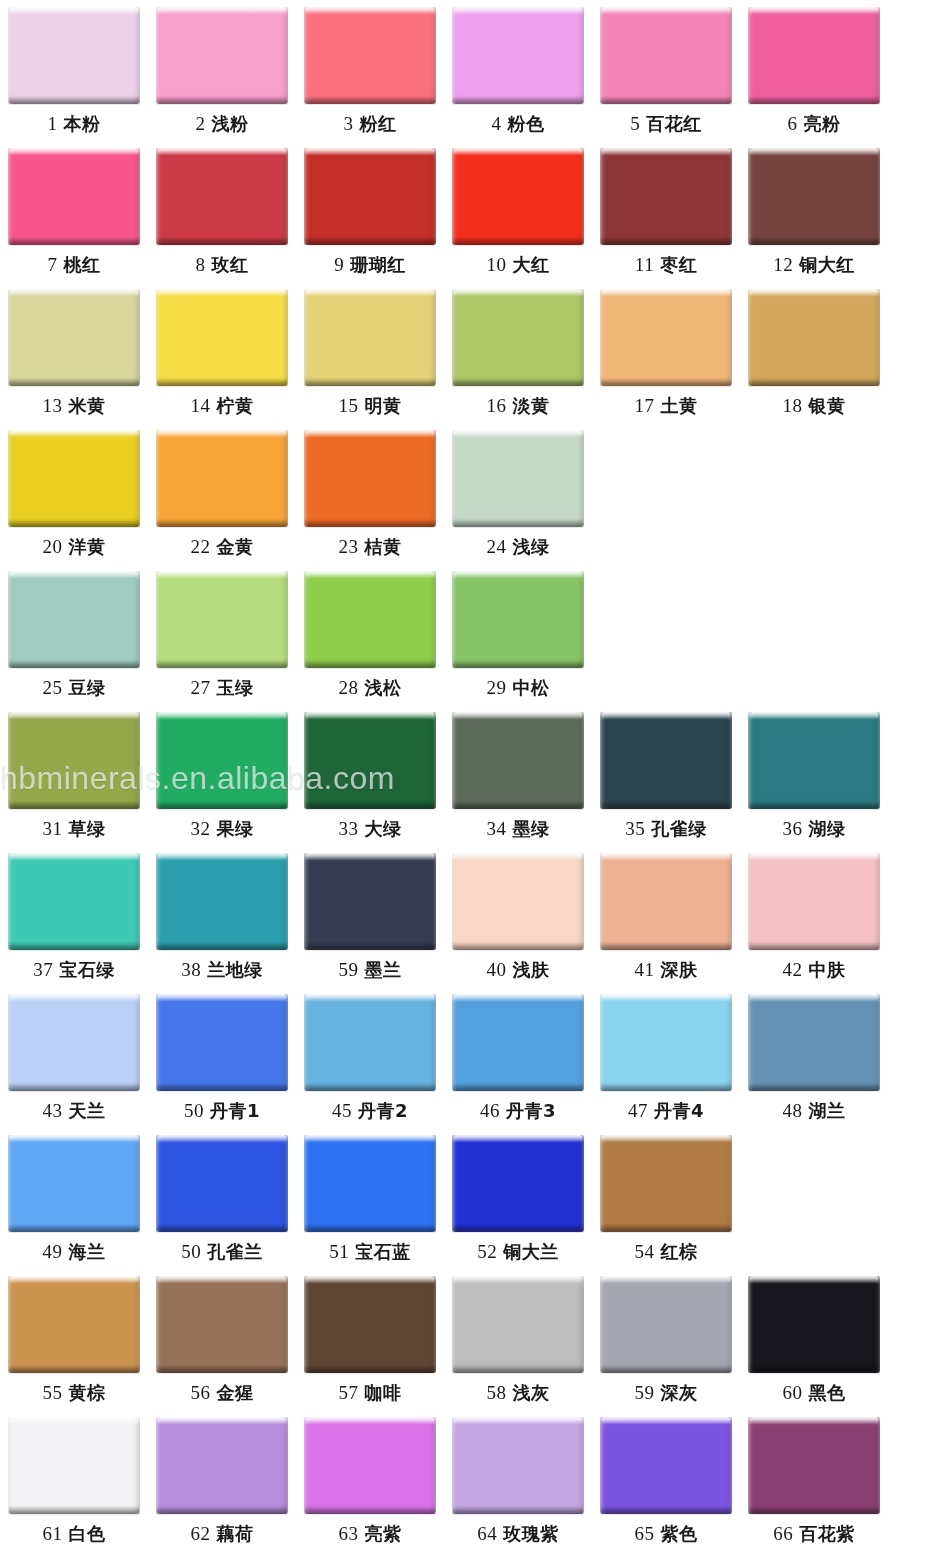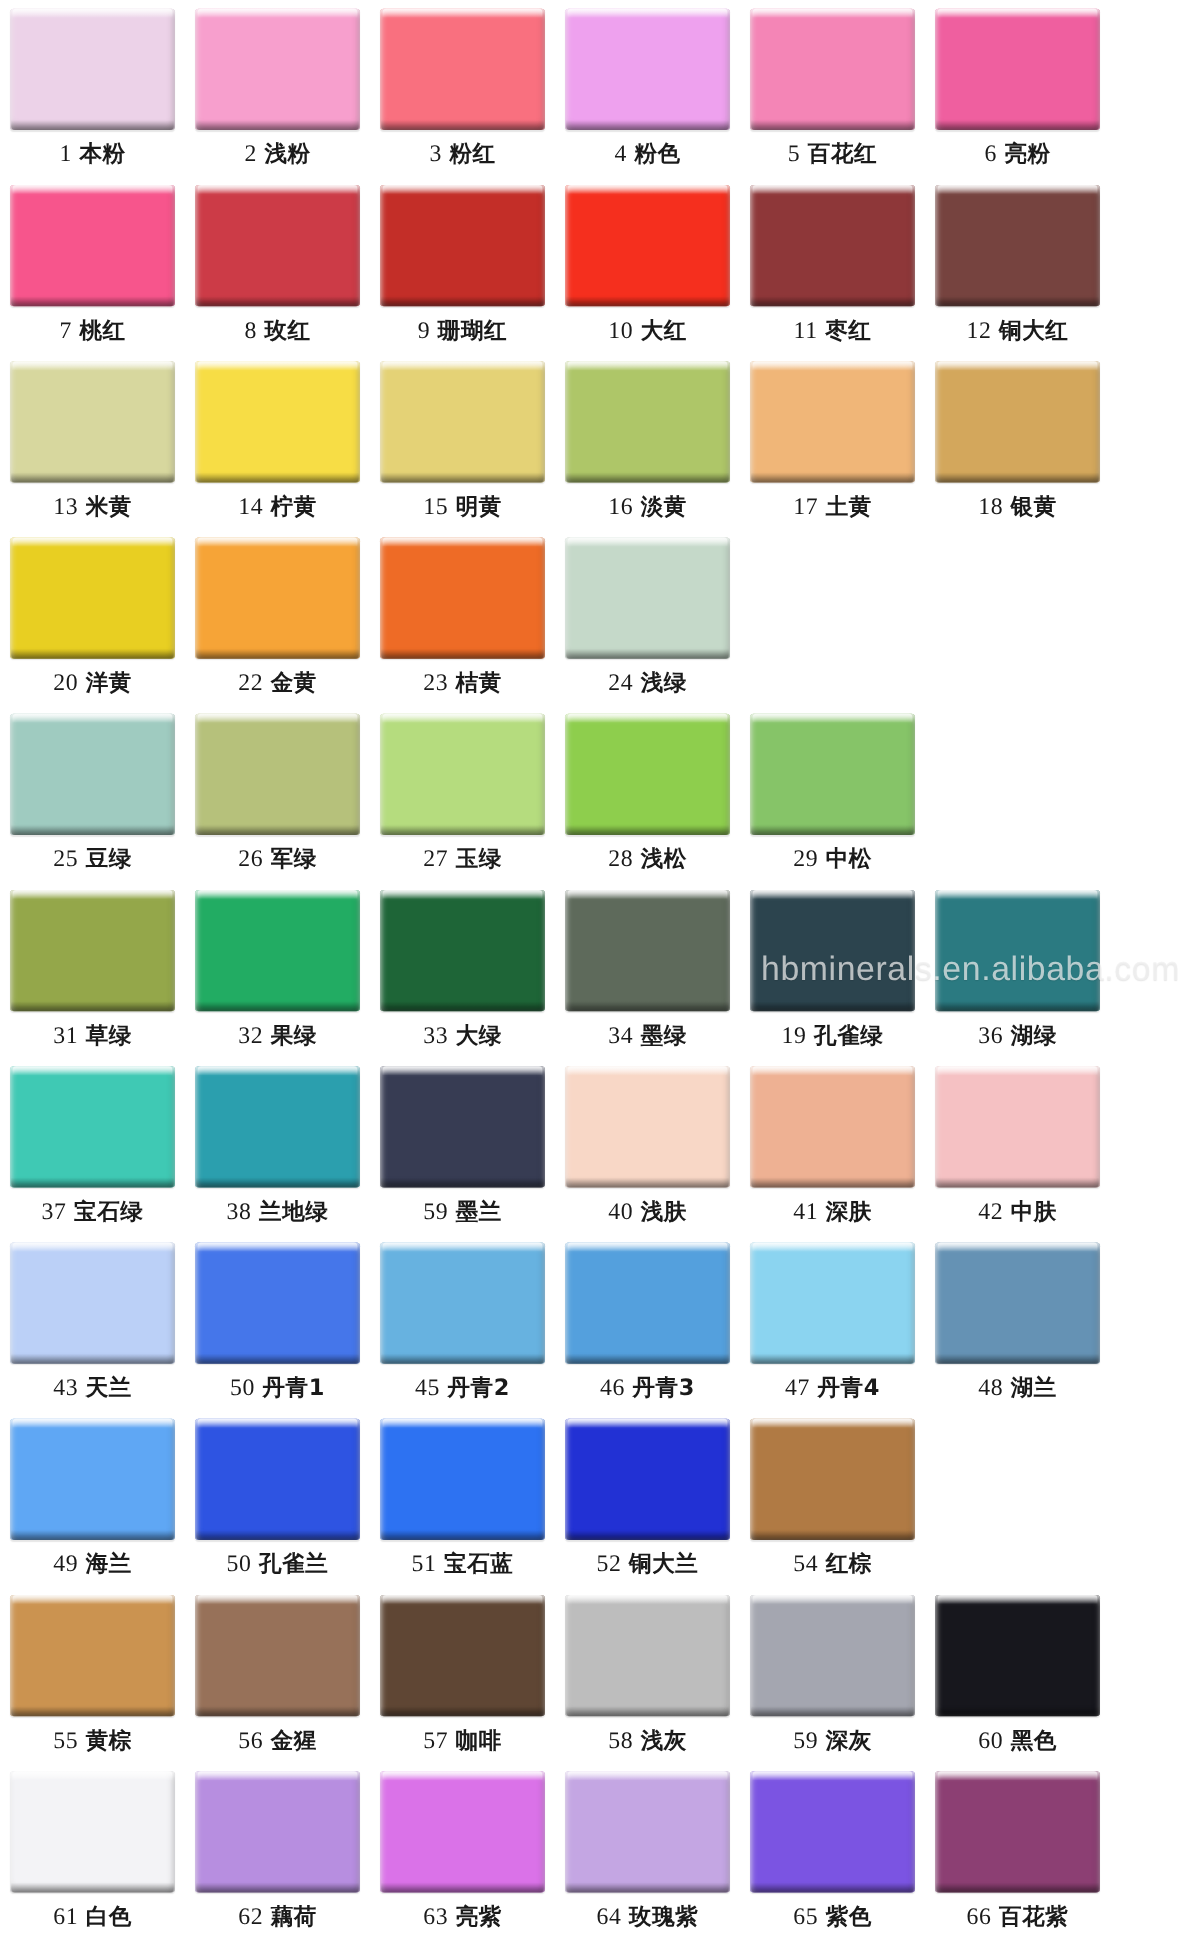--- a/index.html
+++ b/index.html
@@ -105,23 +105,23 @@
     font-weight: 700;
     font-family: "DejaVu Sans", "Liberation Sans", sans-serif;
     font-size: 18px;
   }
 
   #watermark {
     position: absolute;
     left: 0;
     right: 0;
     top: 760px;
-    text-align: right;
+    text-align: left;
     font-family: "Liberation Sans", "DejaVu Sans", sans-serif;
-    font-size: 27px;
+    font-size: 32px;
     letter-spacing: 0.5px;
     color: rgba(240,240,240,0.72);
     text-shadow: 0 1px 1px rgba(0,0,0,0.10);
     pointer-events: none;
     user-select: none;
     z-index: 5;
     white-space: nowrap;
   }
 </style>
 </head>
@@ -272,26 +272,20 @@
       </div>
       <div class="swatch-row">
         <div class="swatch-cell">
           <div class="swatch-chip-wrap">
             <div class="swatch-chip" style="background: rgb(159, 203, 192);"></div>
           </div>
           <div class="swatch-label"><span class="swatch-num">25</span><span class="swatch-name">豆绿</span></div>
         </div>
         <div class="swatch-cell">
           <div class="swatch-chip-wrap">
-            <div class="swatch-chip" style="background: rgb(182, 193, 123);"></div>
-          </div>
-          <div class="swatch-label"><span class="swatch-num">26</span><span class="swatch-name">军绿</span></div>
-        </div>
-        <div class="swatch-cell">
-          <div class="swatch-chip-wrap">
             <div class="swatch-chip" style="background: rgb(181, 220, 126);"></div>
           </div>
           <div class="swatch-label"><span class="swatch-num">27</span><span class="swatch-name">玉绿</span></div>
         </div>
         <div class="swatch-cell">
           <div class="swatch-chip-wrap">
             <div class="swatch-chip" style="background: rgb(142, 206, 77);"></div>
           </div>
           <div class="swatch-label"><span class="swatch-num">28</span><span class="swatch-name">浅松</span></div>
         </div>
@@ -324,21 +318,21 @@
         <div class="swatch-cell">
           <div class="swatch-chip-wrap">
             <div class="swatch-chip" style="background: rgb(94, 106, 91);"></div>
           </div>
           <div class="swatch-label"><span class="swatch-num">34</span><span class="swatch-name">墨绿</span></div>
         </div>
         <div class="swatch-cell">
           <div class="swatch-chip-wrap">
             <div class="swatch-chip" style="background: rgb(44, 68, 78);"></div>
           </div>
-          <div class="swatch-label"><span class="swatch-num">19</span><span class="swatch-name">孔雀绿</span></div>
+          <div class="swatch-label"><span class="swatch-num">35</span><span class="swatch-name">孔雀绿</span></div>
         </div>
         <div class="swatch-cell">
           <div class="swatch-chip-wrap">
             <div class="swatch-chip" style="background: rgb(43, 122, 129);"></div>
           </div>
           <div class="swatch-label"><span class="swatch-num">36</span><span class="swatch-name">湖绿</span></div>
         </div>
       </div>
       <div class="swatch-row">
         <div class="swatch-cell">

